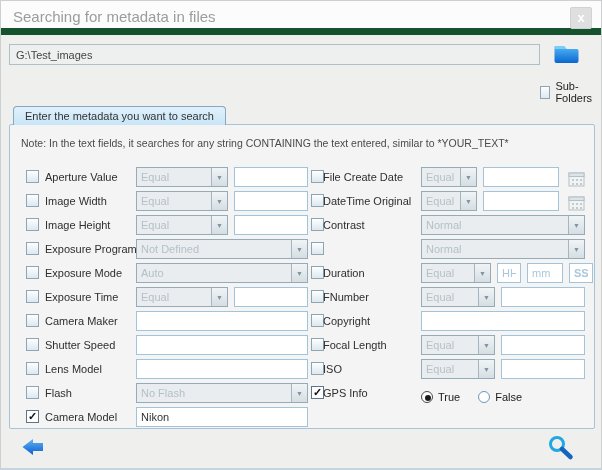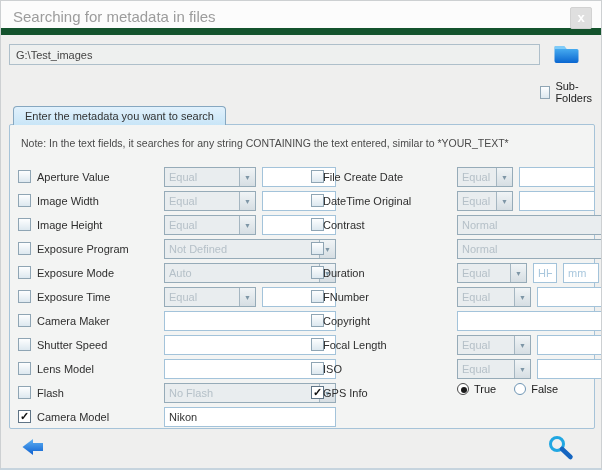--- a/index.html
+++ b/index.html
@@ -27,30 +27,30 @@
   .checkbox.checked{background:#ffffff;border-color:#5f7486;font-weight:bold;}
   
   #tab{position:absolute;left:12px;top:105px;height:19px;padding:0 11px;background:linear-gradient(#e1f1fc,#c8e5f7);
     border:1px solid #86a7c0;border-bottom:none;border-radius:4px 4px 0 0;font-size:11px;color:#333;
     line-height:18px;z-index:2;}
   #groupbox{position:absolute;left:8px;top:123px;width:586px;height:305px;border:1px solid #a6c3d8;
     background:#f3f4f3;border-radius:2px;}
   #note{position:absolute;left:20px;top:136px;font-size:10.5px;color:#4a4a4a;}
   
   .col{position:absolute;top:164px;height:264px;}
-  #col-left{left:0;width:294px;}
+  #col-left{left:8px;width:294px;}
   #col-right{left:302px;width:292px;}
   .row{position:relative;height:24px;}
   .row .checkbox{position:absolute;top:5px;}
   #col-left .row .checkbox{left:17px;}
   #col-right .row .checkbox{left:8px;}
   .row-label{position:absolute;font-size:11px;color:#2e2e2e;line-height:24px;white-space:nowrap;}
   #col-left .row-label{left:36px;}
   #col-right .row-label{left:20px;}
-  .controls{position:absolute;top:2px;display:flex;gap:6px;align-items:flex-start;height:20px;margin-left:36px;}
+  .controls{position:absolute;top:2px;display:flex;gap:6px;align-items:flex-end;height:20px;}
   #col-left .controls{left:127px;width:172px;}
   #col-right .controls{left:118px;width:164px;}
   
   .select{height:20px;border:1px solid #96abb8;background:#e9edef;display:flex;align-items:center;flex:0 0 auto;}
   .select .sel-val{flex:1;padding-left:4px;font-size:11px;color:#b5c0c8;white-space:nowrap;overflow:hidden;}
   .select .sel-arrow{width:16px;align-self:stretch;border-left:1px solid #a5b6c1;background:linear-gradient(#f0f4f6,#d6dee3);
     color:#7e96a6;font-size:7px;display:flex;align-items:center;justify-content:center;}
   .select.wide{flex:1 1 auto;}
   
   .tbox{height:20px;border:1px solid #a3c3da;background:#fff;font-size:11px;color:#333;padding:0 4px;

